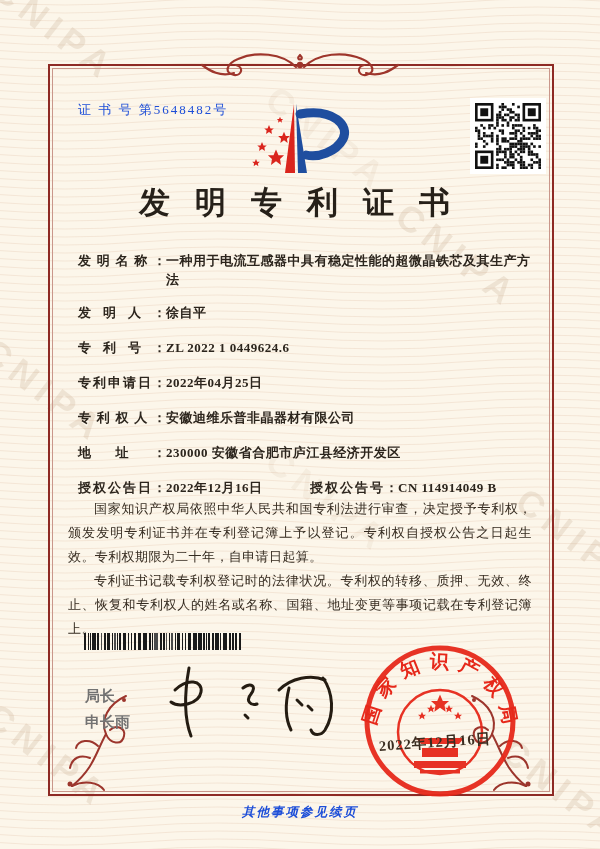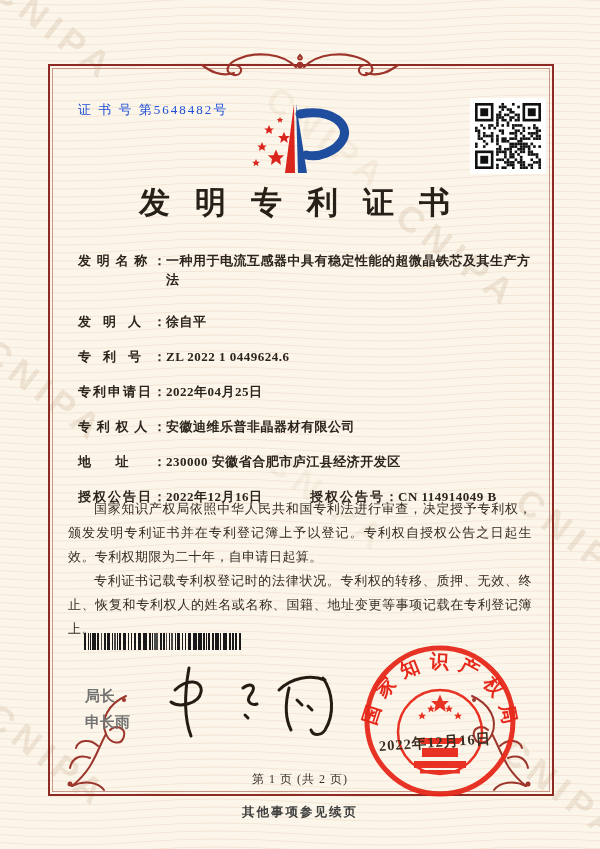--- a/index.html
+++ b/index.html
@@ -17,41 +17,41 @@
   .certno{position:absolute;left:78px;top:101px;font-size:13px;font-weight:normal;
           letter-spacing:2px;color:#1d4ed8;}
   .logo{position:absolute;left:230px;top:100px;}
   .qrbox{position:absolute;left:470px;top:98px;width:76px;height:76px;background:#fff;
          display:flex;align-items:center;justify-content:center;}
   .title{position:absolute;left:0;top:182px;width:600px;text-align:center;
          font-size:31px;font-weight:bold;color:#262019;letter-spacing:25px;
          padding-left:14px;box-sizing:border-box;}
   .fields{position:absolute;left:78px;top:251px;width:456px;color:#2c251d;}
   .frow{display:flex;margin-bottom:16px;font-size:13px;font-weight:bold;line-height:19px;}
-  .frow.gap-big{margin-bottom:23px;}
+  .frow.gap-big{margin-bottom:14px;}
   .flabel{flex:0 0 88px;text-align:justify;text-align-last:justify;}
   .fvalue{flex:1;letter-spacing:0.5px;}
   .frow.double .half1{flex:0 0 232px;display:flex;}
   .frow.double .half2{flex:1;display:flex;}
   .paras{position:absolute;left:68px;top:497px;width:464px;font-size:13px;
          line-height:1.85;color:#352b20;letter-spacing:0.4px;text-align:justify;}
   .para{text-indent:2em;margin:0;}
   #barcode{position:absolute;left:84px;top:633px;}
   .director{position:absolute;left:85px;top:683px;z-index:4;
             font-family:"Liberation Sans","DejaVu Sans",sans-serif;
             font-weight:bold;font-size:15px;color:#737373;line-height:26px;}
   .signature{position:absolute;left:145px;top:660px;z-index:4;}
   .seal{position:absolute;left:356px;top:640px;z-index:4;}
   .sealdate{position:absolute;left:340px;top:733px;width:190px;z-index:5;
             text-align:center;font-size:14.5px;font-weight:bold;color:#3a2d20;
             letter-spacing:1px;transform:rotate(-4deg);}
   .pageinfo{position:absolute;left:0;top:771px;width:600px;text-align:center;
             font-size:12px;color:#3a332b;letter-spacing:1px;z-index:4;}
   .contnote{position:absolute;left:0;top:804px;width:600px;text-align:center;
-            font-size:12.5px;font-weight:bold;color:#404040;letter-spacing:2px;z-index:4;}
+            font-size:12.5px;font-weight:bold;color:#1d4ed8;letter-spacing:2px;z-index:4;font-style:italic;}
   .orn-top{position:absolute;left:190px;top:49px;z-index:3;}
   .corner{position:absolute;z-index:3;}
   .corner-l{left:50px;top:694px;}
   .corner-r{left:468px;top:694px;transform:scaleX(-1);}
 </style>
 </head>
 <body>
 
 <div class="page">
 
@@ -469,17 +469,16 @@
         <use href="#star2" transform="translate(102,76) scale(0.42)"></use>
         <path d="M60,98 L108,98 L103,104 L65,104 Z"></path>
         <rect x="66" y="108" width="36" height="9"></rect>
         <rect x="58" y="121" width="52" height="7"></rect>
         <rect x="64" y="130" width="40" height="3.5"></rect>
       </g>
     </svg>
 
     <div class="sealdate">2022年12月16日</div>
 
-    <div class="pageinfo">第 1 页 (共 2 页)</div>
     <div class="contnote">其他事项参见续页</div>
 
   </div>
 </div>
 
 </body></html>

